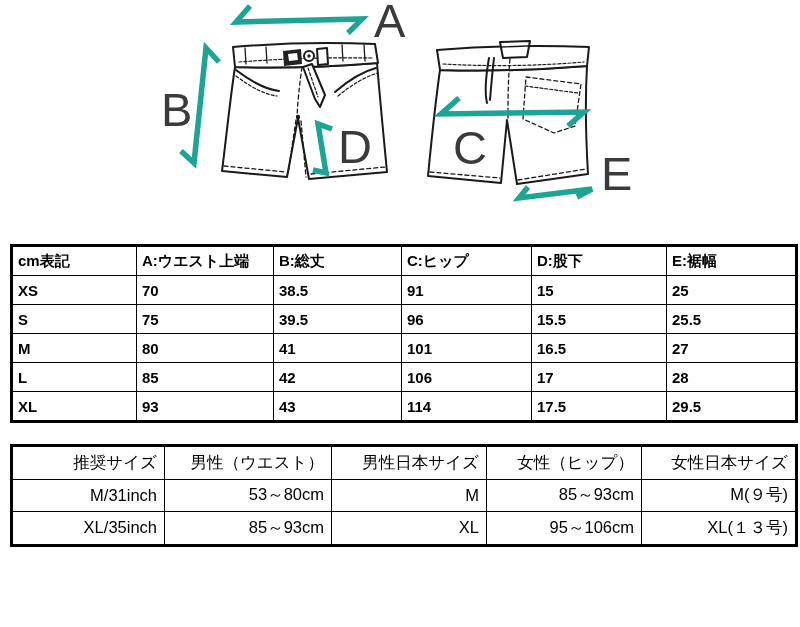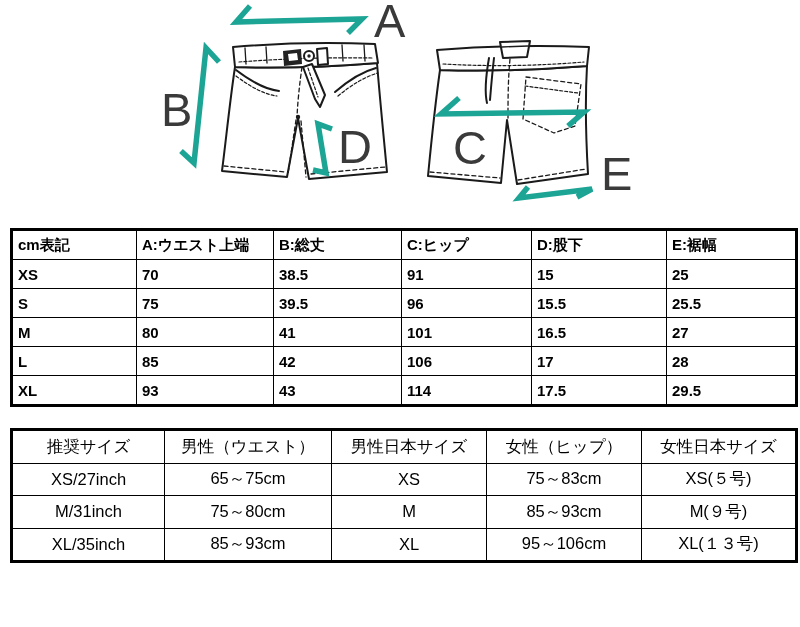--- a/index.html
+++ b/index.html
@@ -16,31 +16,31 @@
 
   .sketch{stroke:var(--line);fill:none;stroke-width:2;stroke-linejoin:round;stroke-linecap:round;}
   .fillw{fill:#ffffff;}
   .thin{stroke-width:1.3;}
   .dash{stroke-dasharray:4 3;stroke-width:1.3;}
   .dash2{stroke-dasharray:3 2;stroke-width:1.2;}
   .dark{fill:#222;stroke:none;}
   .arrow{stroke:var(--arrow);stroke-width:5.5;fill:none;stroke-linejoin:miter;stroke-linecap:butt;}
   .letter{font-family:"Liberation Sans",sans-serif;font-size:47px;fill:var(--letter);}
 
-  table{position:absolute;left:10px;border-collapse:collapse;table-layout:fixed;background:#fff;}
+  table{position:absolute;left:10px;border-collapse:collapse;table-layout:fixed;background:#fff;margin-top:16px;}
   #measure-table{top:228px;width:785px;border:3px solid #000;font-size:15px;font-weight:bold;}
   #measure-table th,#measure-table td{
     border:1.6px solid #000;height:26px;padding:1px 5px;
     text-align:left;vertical-align:middle;white-space:nowrap;overflow:hidden;
   }
   #measure-table td.num{}
   #recommend-table{top:428px;width:785px;border:3px solid #000;font-size:16.5px;font-weight:normal;}
   #recommend-table th,#recommend-table td{
     border:1.6px solid #000;height:29.5px;padding:1px 7px;
-    text-align:center;vertical-align:middle;font-weight:normal;white-space:nowrap;overflow:hidden;
+    text-align:right;vertical-align:middle;font-weight:normal;white-space:nowrap;overflow:hidden;
   }
 </style>
 </head>
 <body style="--arrow: #1ca495; --letter: #3a3a3a; --line: #1a1a1a;">
 
 <div class="page">
 
   <svg class="diagram" width="800" height="226" viewBox="0 0 800 226" xmlns="http://www.w3.org/2000/svg">
 
     <g>
@@ -173,29 +173,22 @@
         <tr>
           <th>推奨サイズ</th>
           <th>男性（ウエスト）</th>
           <th>男性日本サイズ</th>
           <th>女性（ヒップ）</th>
           <th>女性日本サイズ</th>
         </tr>
       </thead>
     <tbody>
         <tr>
-          <td>XS/27inch</td>
-          <td>65～75cm</td>
-          <td>XS</td>
-          <td>75～83cm</td>
-          <td>XS(５号)</td>
-        </tr>
-        <tr>
           <td>M/31inch</td>
-          <td>75～80cm</td>
+          <td>53～80cm</td>
           <td>M</td>
           <td>85～93cm</td>
           <td>M(９号)</td>
         </tr>
         <tr>
           <td>XL/35inch</td>
           <td>85～93cm</td>
           <td>XL</td>
           <td>95～106cm</td>
           <td>XL(１３号)</td>

